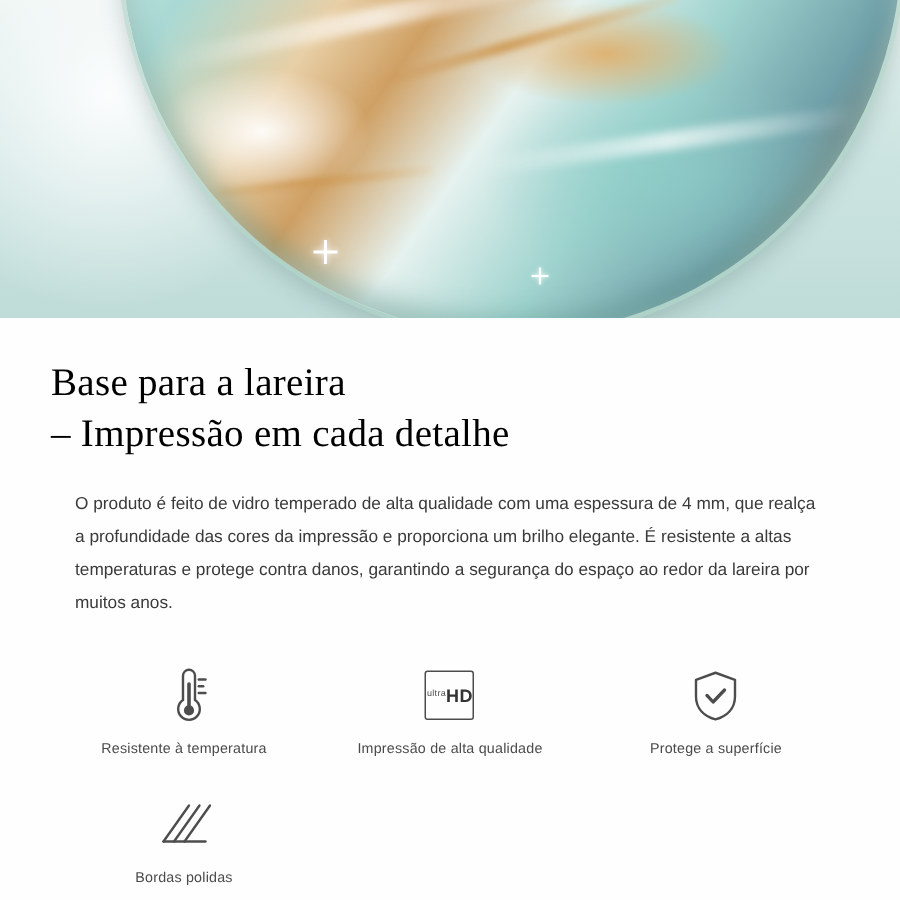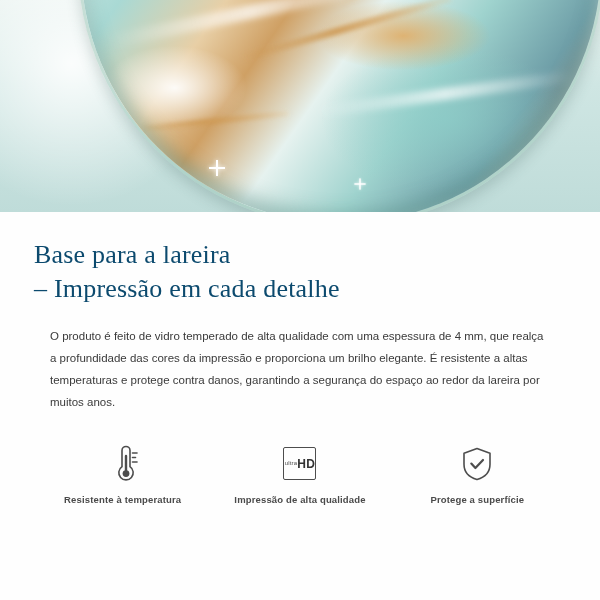--- a/index.html
+++ b/index.html
@@ -111,21 +111,21 @@
 
   
   .content {
     padding: 26px 34px 0 34px;
   }
   h1.title {
     font-family: "Liberation Serif", serif;
     font-size: 26px;
     line-height: 1.32;
     font-weight: 400;
-    color: #0c4a6e;
+    color: #000000;
     margin: 0 0 18px 0;
     letter-spacing: 0.2px;
   }
   h1.title .line2 { display: block; }
   p.body {
     font-size: 11.5px;
     line-height: 1.92;
     color: #3a3a3a;
     margin: 16px;
     max-width: 534px;
@@ -150,21 +150,20 @@
     height: 42px;
     display: flex;
     align-items: center;
     justify-content: center;
     margin-bottom: 9px;
   }
   .feature .cap {
     font-size: 9.5px;
     color: #4a4a4a;
     letter-spacing: 0.15px;
-    font-weight: bold;
   }
   svg { display: block; }
   .hd-box {
     width: 31px; height: 31px;
     border: 1.6px solid #4d4d4d;
     border-radius: 2px;
     display: flex;
     flex-direction: row;
     align-items: center;
     justify-content: center;
@@ -241,17 +240,28 @@
         <div class="ico">
           <svg width="34" height="38" viewBox="0 0 34 38" fill="none" stroke="#4d4d4d" stroke-width="1.6" stroke-linejoin="round">
             <path d="M17 3.5 30 8.2v11.1c0 8.2-5.6 13.2-13 15.3C9.6 32.5 4 27.5 4 19.3V8.2z"></path>
             <path d="M11.3 18.6 15.4 23l7.6-8" stroke-width="2.2" stroke-linecap="round"></path>
           </svg>
         </div>
         <div class="cap">Protege a superfície</div>
       </div>
 
 
+      <div class="feature">
+        <div class="ico">
+          <svg width="36" height="32" viewBox="0 0 36 32" fill="none" stroke="#4d4d4d" stroke-width="1.6" stroke-linecap="round">
+            <path d="M4 27 L21 3"></path>
+            <path d="M11 27 L28 3"></path>
+            <path d="M18 27 L35 3"></path>
+            <path d="M4 27 L32 27"></path>
+          </svg>
+        </div>
+        <div class="cap">Bordas polidas</div>
+      </div>
 
 
     </div>
   </div>
 </div>
 
 </body></html>

